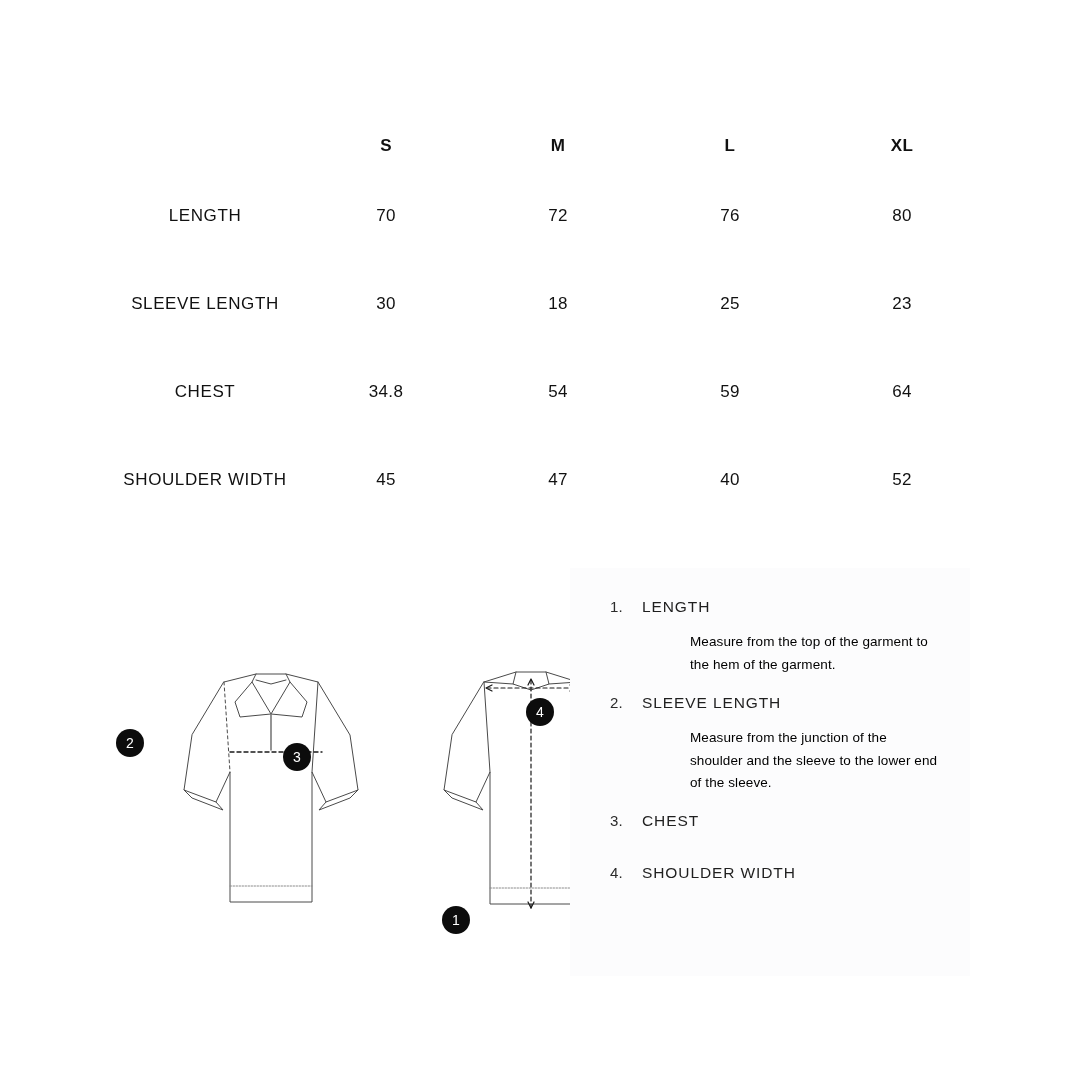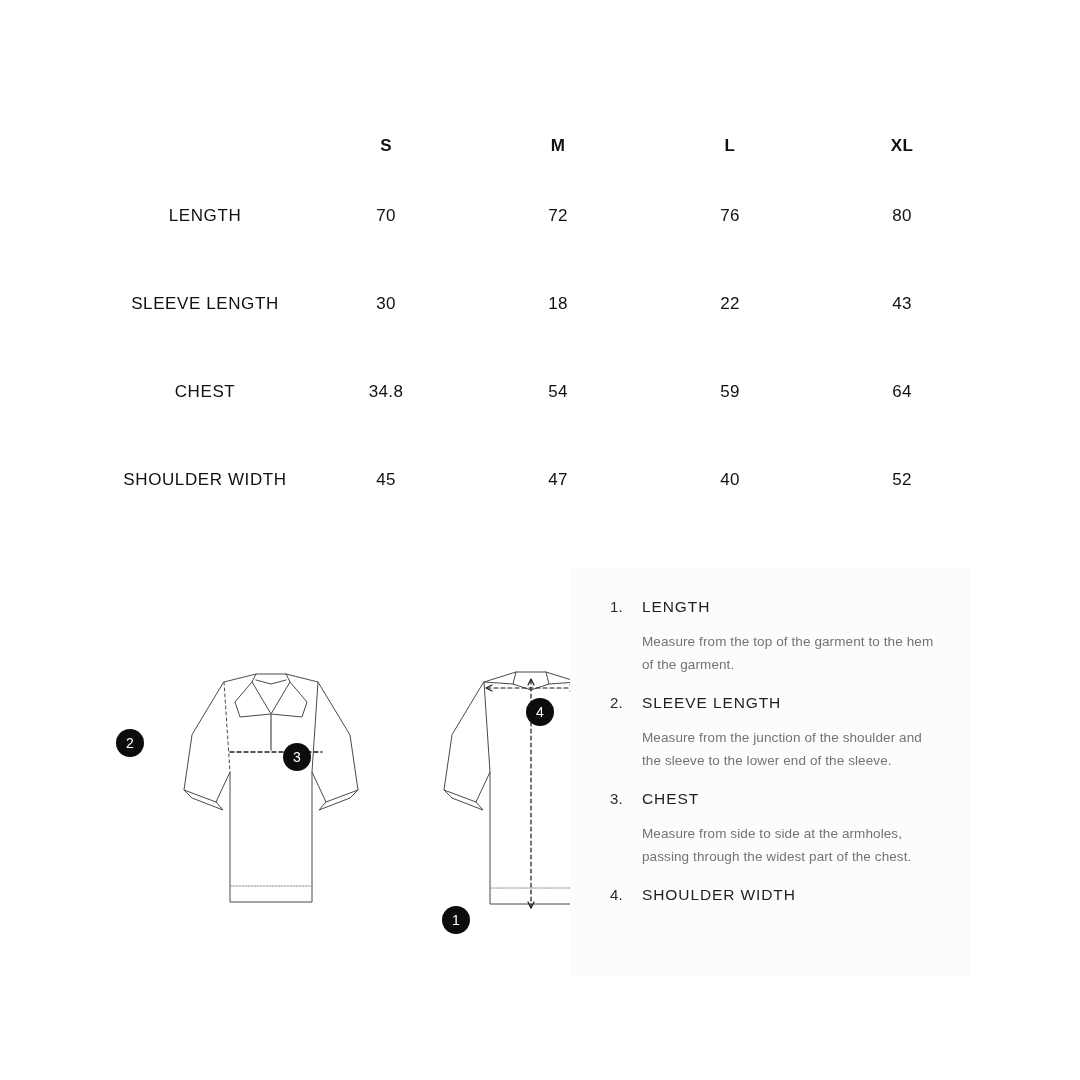--- a/index.html
+++ b/index.html
@@ -95,22 +95,23 @@
   .ins-title {
     font-size: 15.5px;
     letter-spacing: 0.9px;
     color: #1f1f1f;
     line-height: 1.45;
     margin-bottom: 13px;
   }
   .ins-desc {
     font-size: 13.5px;
     line-height: 1.65;
-    color: #737373;
+    color: #000000;
     letter-spacing: 0.1px;
+    margin-left: 48px;
   }
 
   
   .badge {
     position: absolute;
     width: 28px;
     height: 28px;
     border-radius: 50%;
     background: #0c0c0c;
     color: #ffffff;
@@ -140,22 +141,22 @@
     <div class="st-cell st-val">70</div>
     <div class="st-cell st-val">72</div>
     <div class="st-cell st-val">76</div>
     <div class="st-cell st-val">80</div>
   </div>
 
   <div class="st-row st-body-row">
     <div class="st-cell st-label">SLEEVE LENGTH</div>
     <div class="st-cell st-val">30</div>
     <div class="st-cell st-val">18</div>
-    <div class="st-cell st-val">22</div>
-    <div class="st-cell st-val">43</div>
+    <div class="st-cell st-val">25</div>
+    <div class="st-cell st-val">23</div>
   </div>
 
   <div class="st-row st-body-row">
     <div class="st-cell st-label">CHEST</div>
     <div class="st-cell st-val">34.8</div>
     <div class="st-cell st-val">54</div>
     <div class="st-cell st-val">59</div>
     <div class="st-cell st-val">64</div>
   </div>
 
@@ -285,21 +286,20 @@
     <div class="ins-body">
       <div class="ins-title">SLEEVE LENGTH</div>
       <div class="ins-desc">Measure from the junction of the shoulder and the sleeve to the lower end of the sleeve.</div>
     </div>
   </div>
 
   <div class="ins-item">
     <div class="ins-num">3.</div>
     <div class="ins-body">
       <div class="ins-title">CHEST</div>
-      <div class="ins-desc">Measure from side to side at the armholes, passing through the widest part of the chest.</div>
     </div>
   </div>
 
   <div class="ins-item">
     <div class="ins-num">4.</div>
     <div class="ins-body">
       <div class="ins-title">SHOULDER WIDTH</div>
     </div>
   </div>
 

